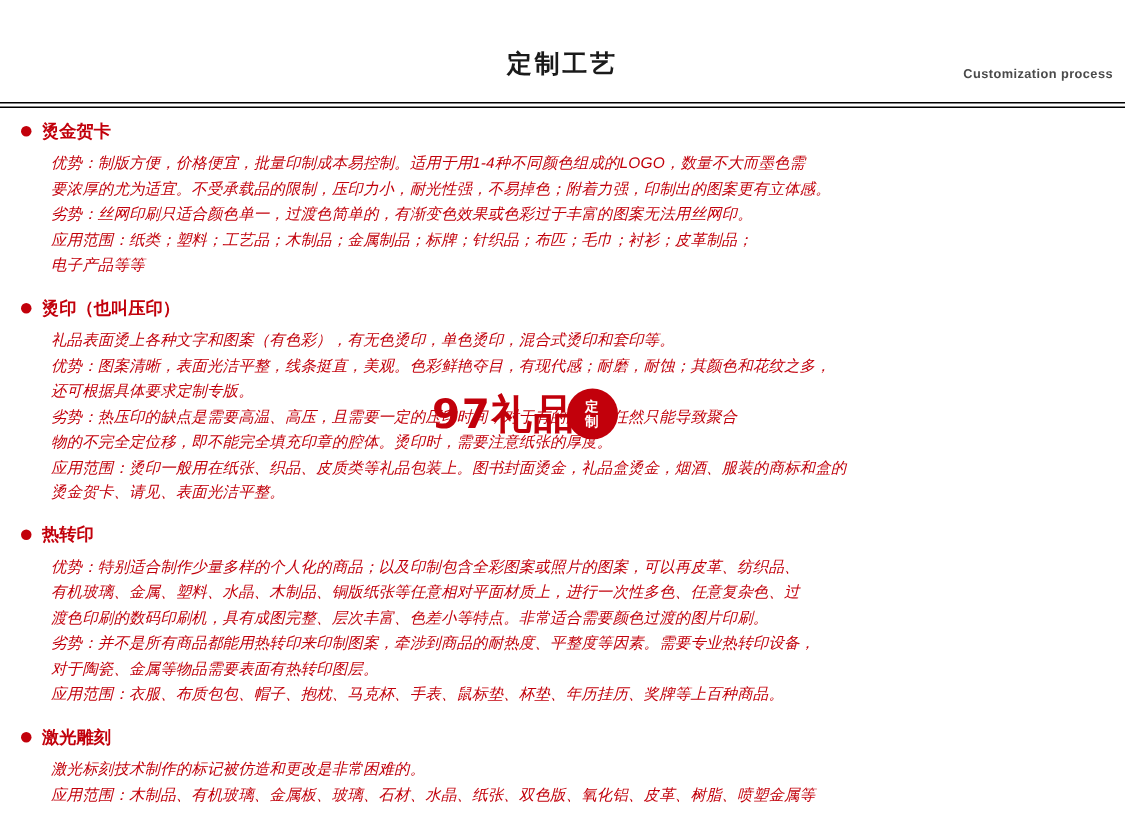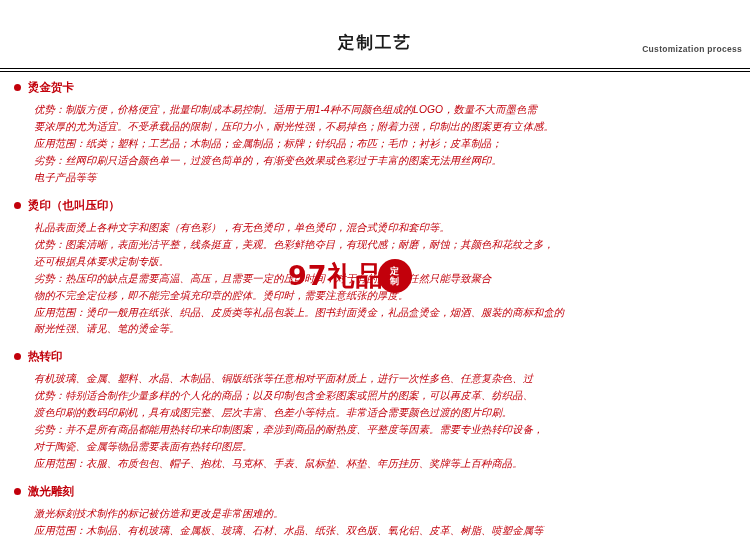--- a/index.html
+++ b/index.html
@@ -136,46 +136,46 @@
 
 <div class="content">
 
   <div class="section">
     <div class="section-title">
       <span class="bullet"></span>
       <span>烫金贺卡</span>
     </div>
     <p class="para">优势：制版方便，价格便宜，批量印制成本易控制。适用于用1-4种不同颜色组成的LOGO，数量不大而墨色需</p>
     <p class="para">要浓厚的尤为适宜。不受承载品的限制，压印力小，耐光性强，不易掉色；附着力强，印制出的图案更有立体感。</p>
+    <p class="para">劣势：丝网印刷只适合颜色单一，过渡色简单的，有渐变色效果或色彩过于丰富的图案无法用丝网印。</p>
     <p class="para">应用范围：纸类；塑料；工艺品；木制品；金属制品；标牌；针织品；布匹；毛巾；衬衫；皮革制品；</p>
-    <p class="para">劣势：丝网印刷只适合颜色单一，过渡色简单的，有渐变色效果或色彩过于丰富的图案无法用丝网印。</p>
     <p class="para">电子产品等等</p>
   </div>
 
   <div class="section">
     <div class="section-title">
       <span class="bullet"></span>
       <span>烫印（也叫压印）</span>
     </div>
     <p class="para">礼品表面烫上各种文字和图案（有色彩），有无色烫印，单色烫印，混合式烫印和套印等。</p>
     <p class="para">优势：图案清晰，表面光洁平整，线条挺直，美观。色彩鲜艳夺目，有现代感；耐磨，耐蚀；其颜色和花纹之多，</p>
     <p class="para">还可根据具体要求定制专版。</p>
     <p class="para">劣势：热压印的缺点是需要高温、高压，且需要一定的压印时间，对于有的图案，任然只能导致聚合</p>
     <p class="para">物的不完全定位移，即不能完全填充印章的腔体。烫印时，需要注意纸张的厚度。</p>
     <p class="para">应用范围：烫印一般用在纸张、织品、皮质类等礼品包装上。图书封面烫金，礼品盒烫金，烟酒、服装的商标和盒的</p>
-    <p class="para">耐光性强、请见、笔的烫金等。</p>
+    <p class="para">烫金贺卡、请见、表面光洁平整。</p>
   </div>
 
   <div class="section">
     <div class="section-title">
       <span class="bullet"></span>
       <span>热转印</span>
     </div>
+    <p class="para">优势：特别适合制作少量多样的个人化的商品；以及印制包含全彩图案或照片的图案，可以再皮革、纺织品、</p>
     <p class="para">有机玻璃、金属、塑料、水晶、木制品、铜版纸张等任意相对平面材质上，进行一次性多色、任意复杂色、过</p>
-    <p class="para">优势：特别适合制作少量多样的个人化的商品；以及印制包含全彩图案或照片的图案，可以再皮革、纺织品、</p>
     <p class="para">渡色印刷的数码印刷机，具有成图完整、层次丰富、色差小等特点。非常适合需要颜色过渡的图片印刷。</p>
     <p class="para">劣势：并不是所有商品都能用热转印来印制图案，牵涉到商品的耐热度、平整度等因素。需要专业热转印设备，</p>
     <p class="para">对于陶瓷、金属等物品需要表面有热转印图层。</p>
     <p class="para">应用范围：衣服、布质包包、帽子、抱枕、马克杯、手表、鼠标垫、杯垫、年历挂历、奖牌等上百种商品。</p>
   </div>
 
   <div class="section">
     <div class="section-title">
       <span class="bullet"></span>
       <span>激光雕刻</span>

